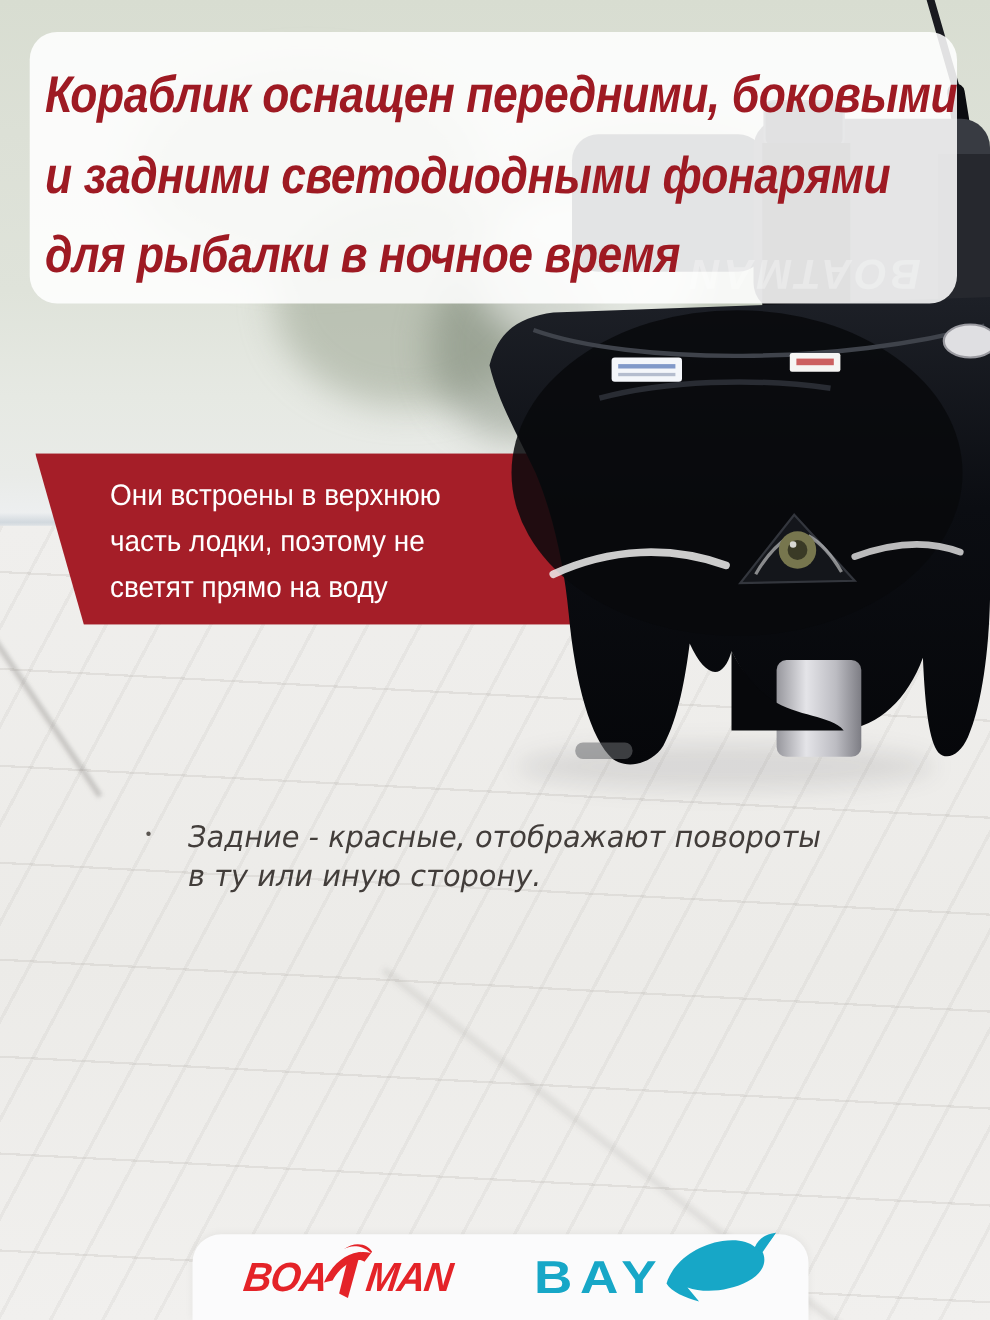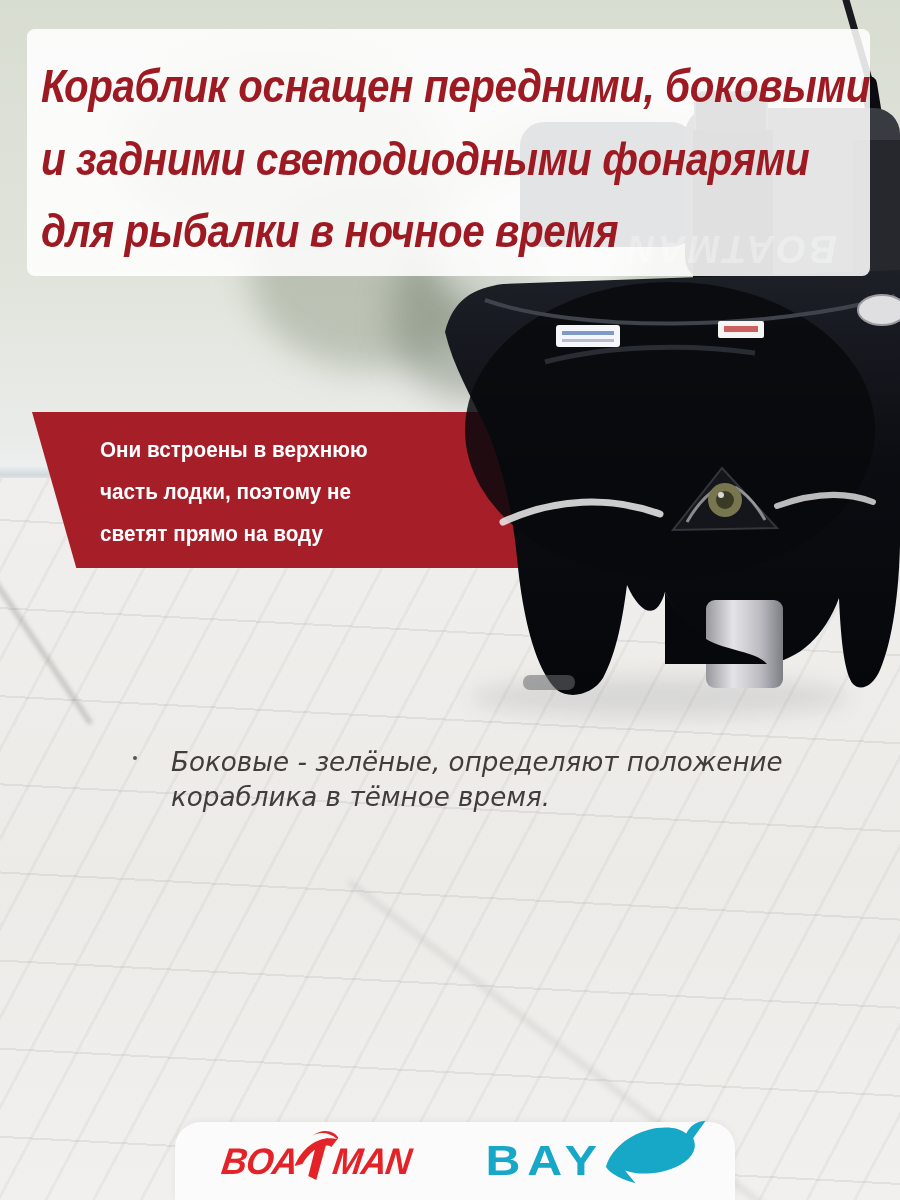--- a/index.html
+++ b/index.html
@@ -30,27 +30,27 @@
       transform:rotate(56deg);transform-origin:left top;filter:blur(2px)}
   .grain2{position:absolute;left:350px;top:880px;width:620px;height:4px;background:rgba(150,147,143,.30);
       transform:rotate(38deg);transform-origin:left top;filter:blur(3px)}
   .boat-shadow{position:absolute;left:470px;top:676px;width:380px;height:42px;border-radius:50%;
       background:rgba(40,40,45,.10);filter:blur(10px)}
 
   
   .callout{position:absolute;left:32px;top:412px;width:492px;height:156px;
       background:var(--banner-red,#a51e28);
       clip-path:polygon(0 0,100% 0,100% 100%,9% 100%);
-      color:#fff;font-weight:bold;font-size:22px;line-height:42px;
+      color:#fff;font-weight:normal;font-size:27px;line-height:42px;
       padding:17px 0 0 68px;box-sizing:border-box}
   .callout .cl{transform:scaleX(.94);transform-origin:left;white-space:nowrap}
 
   
   .title-card{position:absolute;left:27px;top:29px;width:843px;height:247px;
-      border-radius:8px;background:var(--card-bg,rgba(255,255,255,.87));
+      border-radius:25px;background:var(--card-bg,rgba(255,255,255,.87));
       box-sizing:border-box;padding:21px 0 0 14px}
   .title-line{font-style:italic;font-weight:bold;font-size:47px;line-height:72.5px;
       color:var(--title-red,#9e1a23);letter-spacing:-.5px;white-space:nowrap;
       transform:scaleX(.86);transform-origin:left}
 
   
   .bullets{position:absolute;left:133px;top:744px;width:680px}
   .bullet{display:flex;margin-bottom:20px}
   .bullet .dot{width:4px;height:4px;border-radius:50%;background:#5a5550;margin:12px 0 0 0;flex:0 0 4px}
   .bullet .txt{margin-left:34px;font-family:"DejaVu Sans",sans-serif;font-style:italic;
@@ -166,22 +166,22 @@
   <div class="title-card">
     <div class="title-line">Кораблик оснащен передними, боковыми</div>
     <div class="title-line">и задними светодиодными фонарями</div>
     <div class="title-line">для рыбалки в ночное время</div>
   </div>
 
   <div class="bullets">
     <div class="bullet">
       <span class="dot"></span>
       <div class="txt">
-        <div>Боковые - зелёные, определяют положение</div>
-        <div>кораблика в тёмное время.</div>
+        <div>Задние - красные, отображают повороты</div>
+        <div>в ту или иную сторону.</div>
       </div>
     </div>
   </div>
 
   <div class="footer-card">
     <div class="brand boatman">
       <span class="half">BOA</span>
       <svg width="46" height="50" viewBox="0 0 46 50">
         <path fill="var(--boatman-red,#e42328)" d="M2 36 C8 16 24 5 43 9 C32 1 22 2 16 6 C27 -3 40 2 44 8 L38 17 C30 12 16 20 10 34 Z"></path>
         <path fill="var(--boatman-red,#e42328)" d="M22 12 L33 8 L27 50 L18 46 Z"></path>

